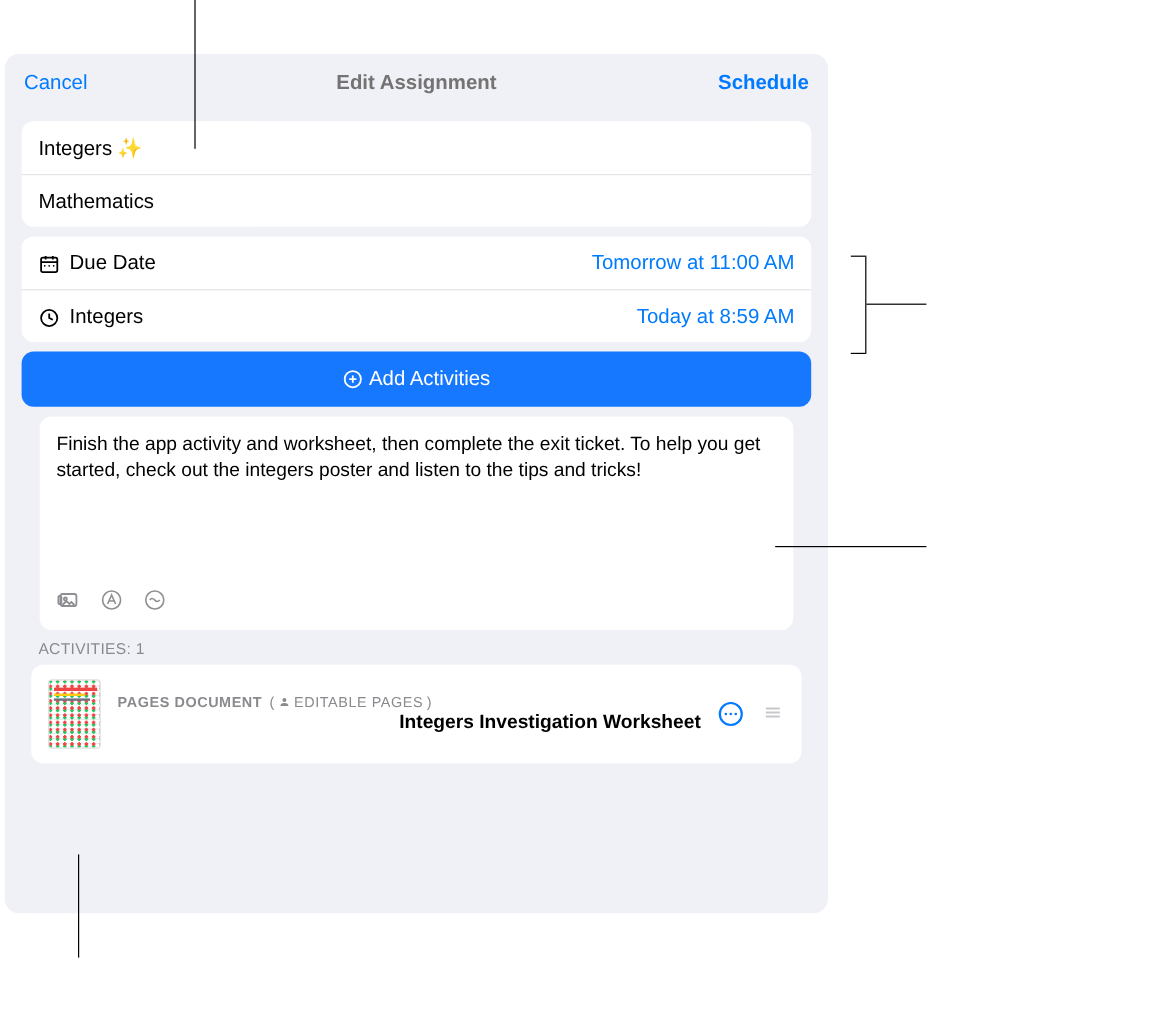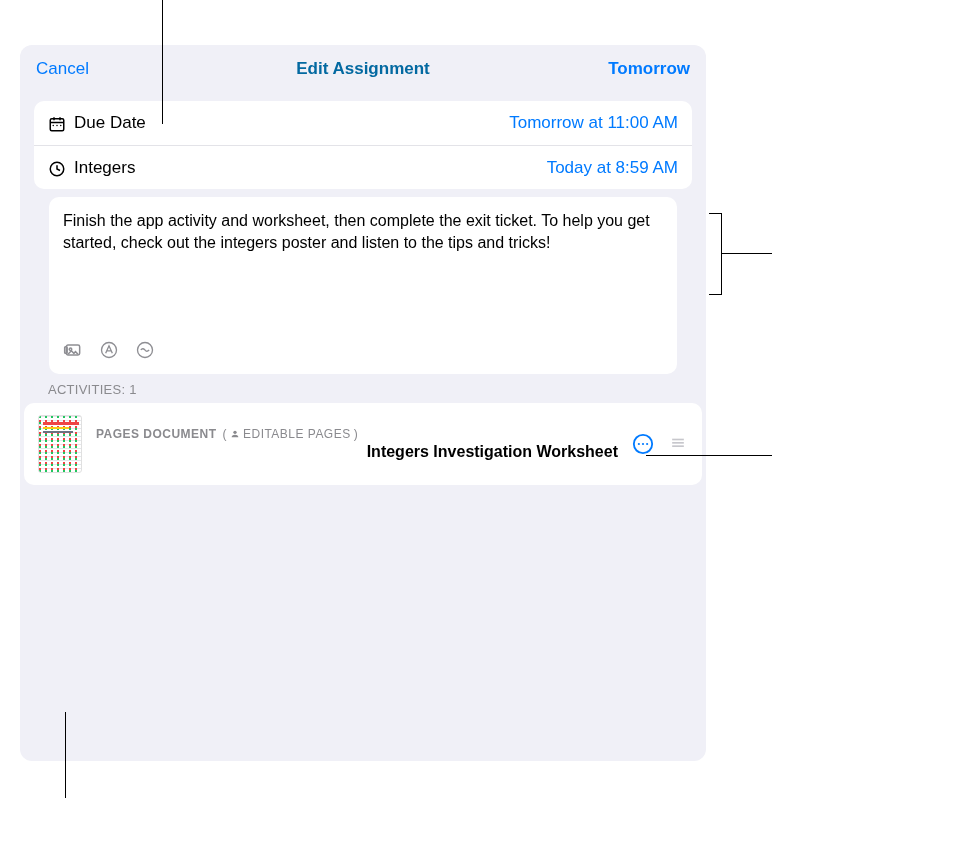--- a/index.html
+++ b/index.html
@@ -9,38 +9,38 @@
     }
     body {
       font-family: -apple-system, BlinkMacSystemFont, "Segoe UI", Helvetica, Arial, sans-serif;
       background: #ffffff;
       width: 960px;
       height: 846px;
       position: relative;
     }
     .app-panel {
       position: absolute;
-      left: 20px;
+      left: 4px;
       top: 45px;
       width: 686px;
       height: 716px;
       background: #f0f0f7;
       border-radius: 12px;
       overflow: hidden;
     }
     .header {
       display: flex;
       justify-content: space-between;
       align-items: center;
       padding: 14px 16px;
     }
     .header-title {
       font-size: 17px;
       font-weight: 600;
-      color: #0369a1;
+      color: #737373;
       position: absolute;
       left: 50%;
       transform: translateX(-50%);
     }
     .link-btn {
       font-size: 17px;
       color: #007aff;
       cursor: pointer;
       background: none;
       border: none;
@@ -117,21 +117,21 @@
     }
     .section-label {
       font-size: 13px;
       letter-spacing: 0.02em;
       color: #8a8a8e;
       margin: 2px 28px 6px 28px;
     }
     .activity-card {
       background: #ffffff;
       border-radius: 10px;
-      margin: 4px 4px;
+      margin: 4px 22px;
       padding: 12px 14px;
       display: flex;
       align-items: center;
       gap: 14px;
     }
     .thumb {
       width: 44px;
       height: 58px;
       border: 1px solid #e0e0e0;
       border-radius: 3px;
@@ -228,23 +228,31 @@
     }
   </style>
 </head>
 <body>
 
 <div class="app-panel">
 
   <div class="header">
     <button class="link-btn">Cancel</button>
     <div class="header-title">Edit Assignment</div>
-    <button class="link-btn bold">Tomorrow</button>
-  </div>
-
+    <button class="link-btn bold">Schedule</button>
+  </div>
+
+  <div class="card">
+    <div class="row">
+      <span>Integers ✨</span>
+    </div>
+    <div class="row">
+      <span>Mathematics</span>
+    </div>
+  </div>
 
   <div class="card">
     <div class="row">
       <div class="row-label">
         <span class="icon">
           <svg width="18" height="18" viewBox="0 0 24 24" fill="none" stroke="#000" stroke-width="2">
             <rect x="3" y="5" width="18" height="16" rx="2"></rect>
             <line x1="3" y1="10" x2="21" y2="10"></line>
             <line x1="8" y1="3" x2="8" y2="7"></line>
             <line x1="16" y1="3" x2="16" y2="7"></line>
@@ -264,20 +272,30 @@
             <circle cx="12" cy="12" r="9"></circle>
             <polyline points="12,7 12,12 16,14"></polyline>
           </svg>
         </span>
         <span>Integers</span>
       </div>
       <span class="row-value">Today at 8:59 AM</span>
     </div>
   </div>
 
+  <button class="add-activities-btn">
+    <span class="icon">
+      <svg width="18" height="18" viewBox="0 0 24 24" fill="none" stroke="#fff" stroke-width="2">
+        <circle cx="12" cy="12" r="9"></circle>
+        <line x1="12" y1="8" x2="12" y2="16"></line>
+        <line x1="8" y1="12" x2="16" y2="12"></line>
+      </svg>
+    </span>
+    <span>Add Activities</span>
+  </button>
 
   <div class="instructions-card">
     <div class="instructions-text">Finish the app activity and worksheet, then complete the exit ticket. To help you get started, check out the integers poster and listen to the tips and tricks!</div>
     <div class="attachments-row">
       <span class="att-icon">
         <svg width="20" height="20" viewBox="0 0 24 24" fill="none" stroke="#8e8e93" stroke-width="1.8">
           <rect x="4" y="6" width="16" height="12" rx="2"></rect>
           <rect x="2" y="8" width="3" height="8" rx="1"></rect>
           <circle cx="9" cy="11" r="1.5"></circle>
           <path d="M6 17 l4 -4 l3 3 l2 -2 l3 3"></path>

